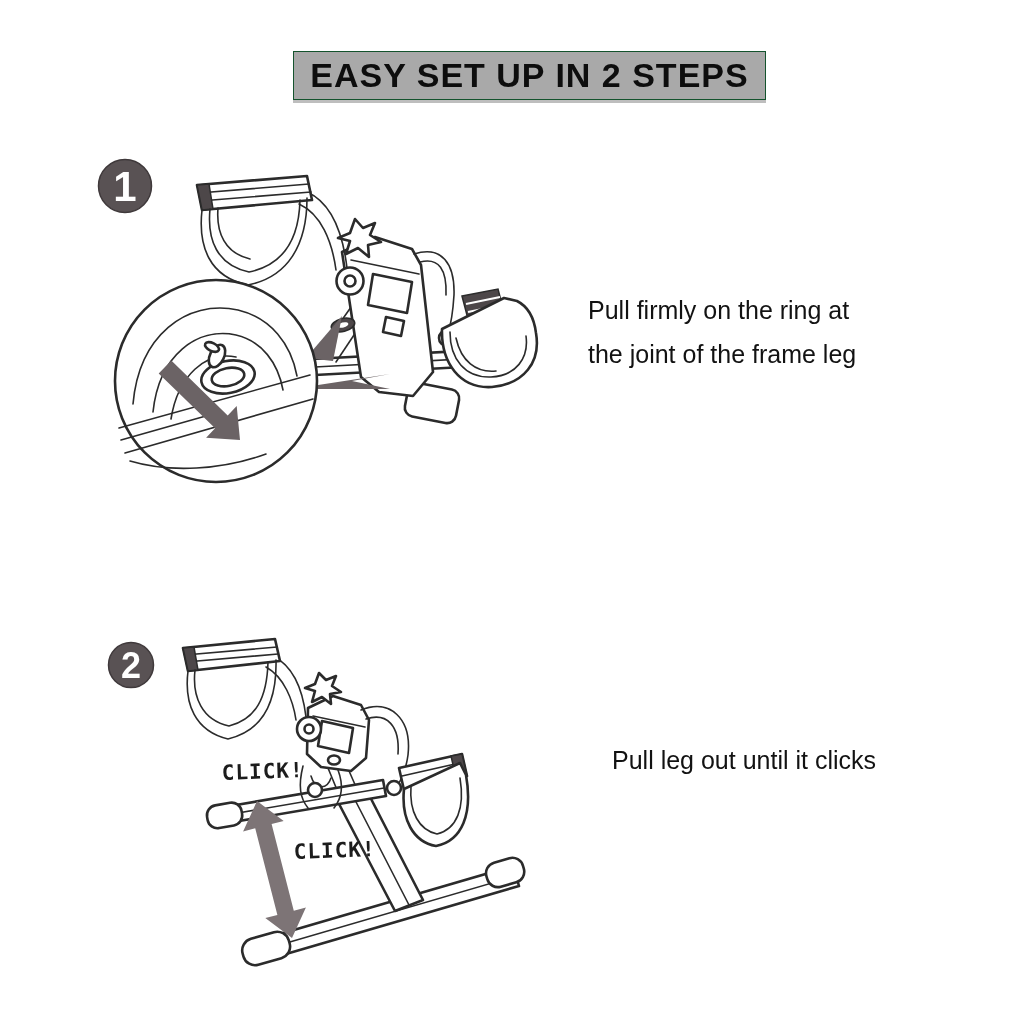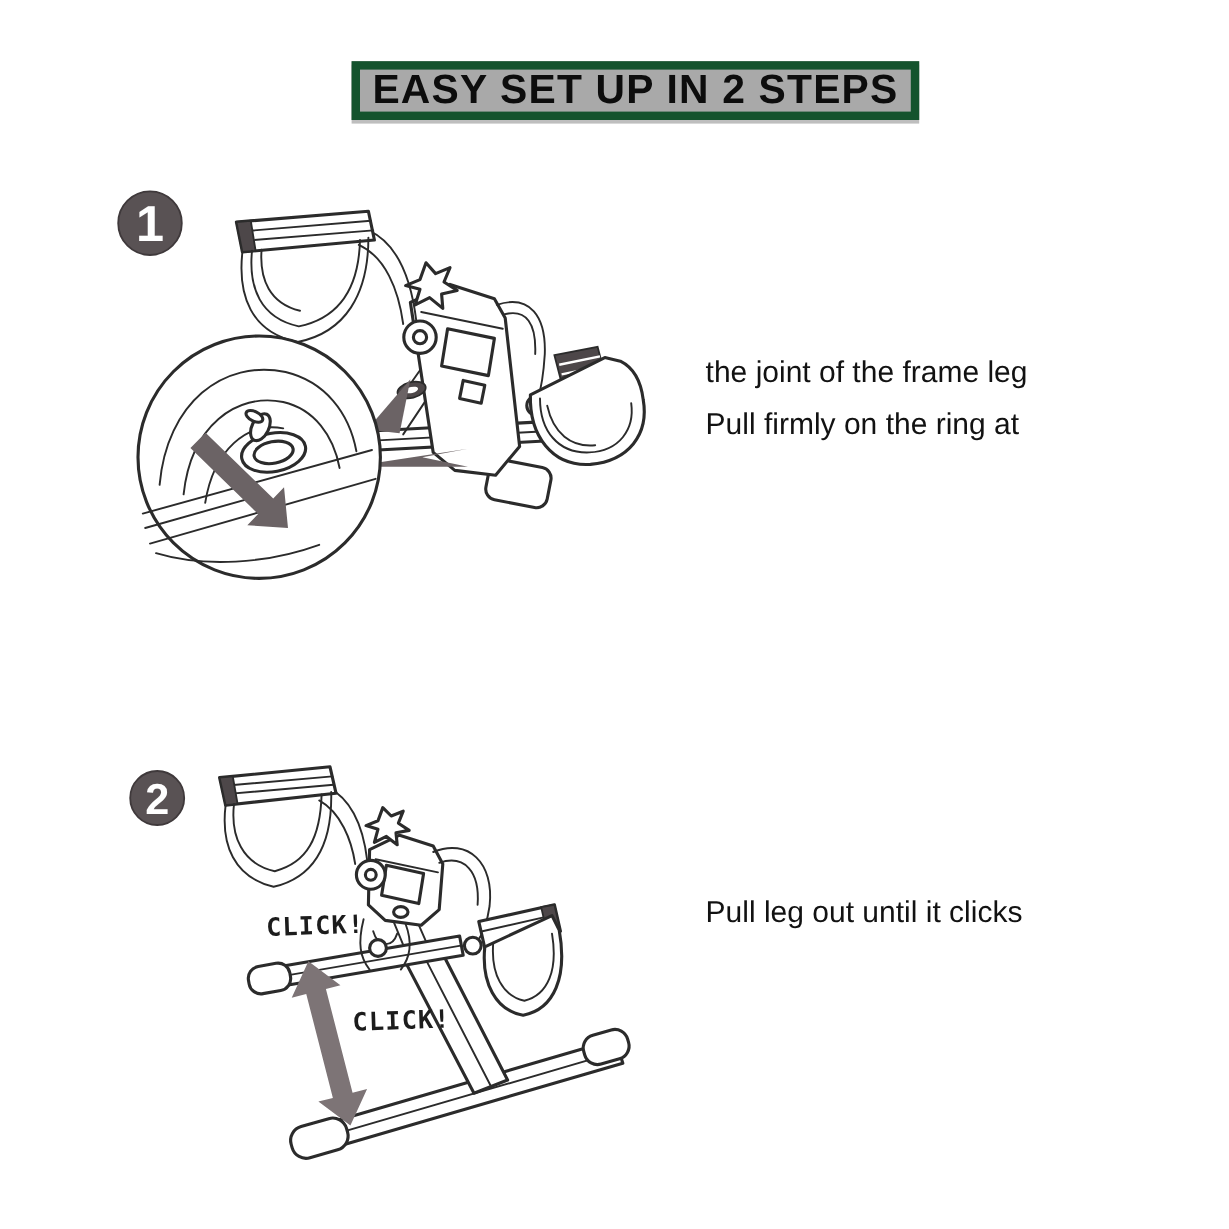--- a/index.html
+++ b/index.html
@@ -3,35 +3,35 @@
 <meta charset="utf-8">
 <style>
   html,body{margin:0;padding:0;background:#ffffff;}
   .page{
     position:relative;width:1024px;height:1024px;overflow:hidden;
     background:#ffffff;font-family:"Liberation Sans",sans-serif;
   }
   
   .banner{
     position:absolute;left:293px;top:51px;width:473px;height:49px;
-    background:#a9a9a9;border:7px solid #14532d;box-sizing:border-box;
+    background:#a9a9a9;border:1px solid #14532d;box-sizing:border-box;
     box-shadow:0 3px 0 rgba(110,110,110,.45);
     display:flex;align-items:center;justify-content:center;
   }
   .banner span{
     color:#0d0d0d;font-size:34px;font-weight:bold;letter-spacing:1px;white-space:nowrap;
   }
   
   .illus{position:absolute;}
   #svg1{left:70px;top:148px;}
   #svg2{left:70px;top:618px;}
   
   .instruction{position:absolute;left:588px;color:#121212;font-size:25px;line-height:44px;}
   #text1{top:288px;}
-  #text2{top:738px;}
+  #text2{top:738px;margin-left:24px;}
   
   .part{fill:#ffffff;stroke:#2b2b2b;stroke-width:2.6;stroke-linecap:round;stroke-linejoin:round;}
   .thin{fill:none;stroke:#2b2b2b;stroke-width:1.6;stroke-linecap:round;stroke-linejoin:round;}
   .dark{fill:#4d4749;stroke:#2b2b2b;stroke-width:1.5;}
   .arrow1{fill:#6b6365;stroke:none;}
   .arrow2{fill:#7d7476;stroke:none;}
   .badge{fill:#595254;stroke:#3f393b;stroke-width:1.5;}
   .badge-num{fill:#ffffff;font-family:"Liberation Sans",sans-serif;font-weight:bold;font-size:42px;text-anchor:middle;}
   .badge-num-sm{font-size:36px;}
   .click{fill:#1c1c1c;font-family:"DejaVu Sans Mono",monospace;font-weight:bold;font-size:21px;letter-spacing:1px;}
@@ -115,22 +115,22 @@
       <path class="thin" d="M60,313 C100,325 152,322 196,306"></path>
       <ellipse class="part" cx="158" cy="229" rx="27" ry="16" transform="rotate(-11 158 229)" stroke-width="2.8"></ellipse>
       <ellipse class="part" cx="158" cy="229" rx="16.5" ry="9" transform="rotate(-11 158 229)" stroke-width="2"></ellipse>
       <ellipse class="part" cx="147" cy="208" rx="7" ry="12" transform="rotate(26 147 208)" stroke-width="2.2"></ellipse>
       <ellipse class="part" cx="142" cy="199" rx="7.5" ry="4" transform="rotate(26 142 199)" stroke-width="2"></ellipse>
       <path class="arrow1" d="M88.7,225.4 L145.1,280.3 L136.1,289.7 L170,292 L166.7,258.1 L157.7,267.5 L101.3,212.6 Z"></path>
     </g>
   </svg>
 
   <div id="text1" class="instruction">
+    <div>Pull firmly on the ring at</div>
     <div>the joint of the frame leg</div>
-    <div>Pull firmly on the ring at</div>
   </div>
 
   <svg id="svg2" class="illus" width="520" height="400" viewBox="0 0 520 400">
 
     <g>
       <circle class="badge" cx="61" cy="47" r="22.5"></circle>
       <text class="badge-num badge-num-sm" x="61" y="60">2</text>
     </g>
 
     <g>

